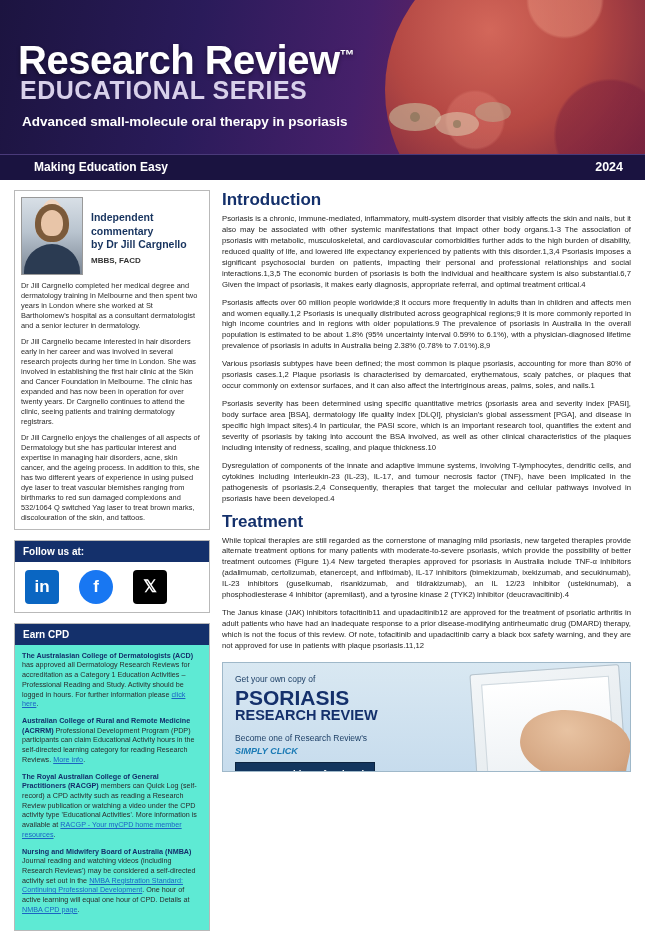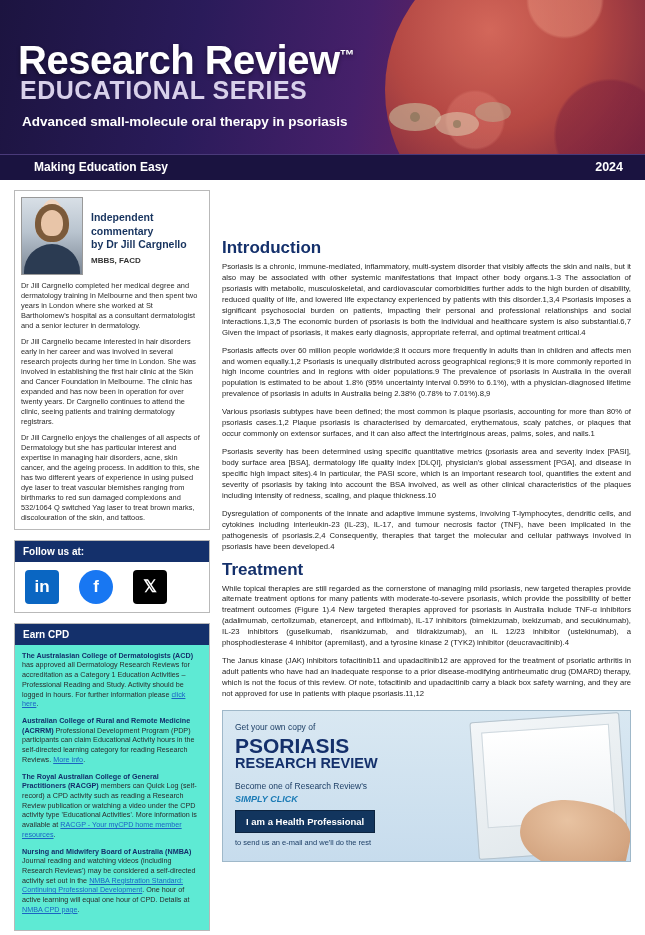--- a/index.html
+++ b/index.html
@@ -112,21 +112,21 @@
     position: relative;
     width: 645px;
     height: 915px;
   }
   .content {
     display: flex;
     padding: 10px 14px 0 14px;
     gap: 12px;
   }
   .left-col { width: 196px; flex: 0 0 196px; }
-  .right-col { width: 405px; flex: 1 1 auto; margin-top: 48px; }
+  .right-col { width: 405px; flex: 1 1 auto; }
 
   
   .commentator-box {
     border: 1px solid #b9b9b9;
     background: #ffffff;
     padding: 6px;
   }
   .commentator-head {
     display: flex;
     gap: 8px;
@@ -258,21 +258,21 @@
     text-align: justify;
     color: #242424;
   }
   .treat { margin-top: 12px; }
 
   
   .promo {
     margin-top: 10px;
     border: 1px solid #9fb8c9;
     background: linear-gradient(180deg, #d9e8f2 0%, #c7dced 100%);
-    height: 152px;
+    height: 110px;
     position: relative;
     overflow: hidden;
     padding: 10px 12px;
   }
   .promo .p-small {
     font-size: 8.5px;
     color: #1d3f66;
     margin: 0 0 2px 0;
     font-weight: normal;
   }

